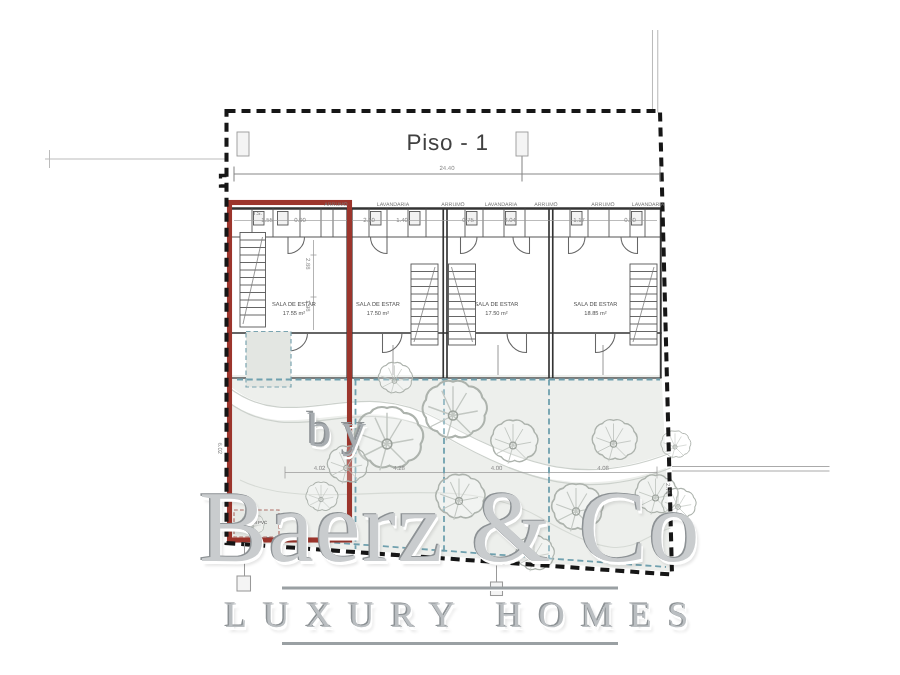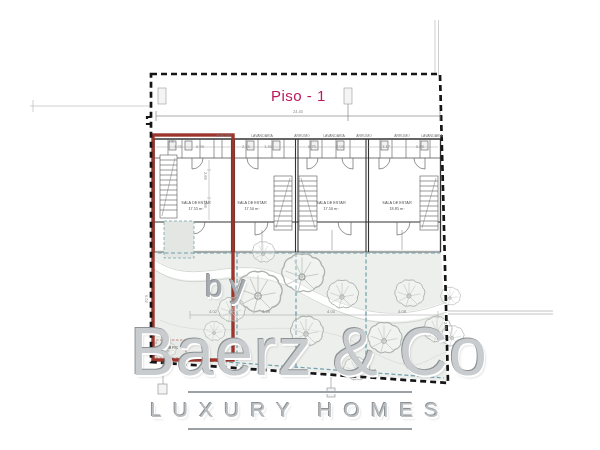--- a/index.html
+++ b/index.html
@@ -1,29 +1,29 @@
 <!DOCTYPE html>
 <html><head>
 <meta charset="utf-8">
 <style>
   html,body{margin:0;padding:0;background:#fff;}
   .stage{position:relative;width:600px;height:450px;background:#ffffff;overflow:hidden;
          font-family:"Liberation Sans",sans-serif;}
   svg{position:absolute;left:0;top:0;}
   .t{position:absolute;white-space:nowrap;color:#666;}
-  .title{font-size:15px;color:#be185d;letter-spacing:.5px;}
+  .title{font-size:15px;color:#404040;letter-spacing:.5px;}
   .dim{font-size:4px;color:#8a8a8a;transform:translateX(-50%);}
   .dimv{font-size:4px;color:#8a8a8a;writing-mode:vertical-rl;}
   .roomlbl{font-size:3.5px;color:#777;transform:translateX(-50%);}
   .sala{font-size:3.8px;color:#555;text-align:center;line-height:1.5;transform:translateX(-50%);}
-  .wm{font-family:Liberation Sans, sans-serif;color:#c9ccce;
+  .wm{font-family:Liberation Serif, serif;color:#c9ccce;
       text-shadow:-1px -1px 0 #8d9295, 1px 2px 0 #ffffff, 2px 3px 2px rgba(0,0,0,.10);}
   .wm-by{font-size:32px;letter-spacing:7px;color:#a7acb0;}
   .wm-brand{font-size:68px;letter-spacing:1px;width:340px;left:130px;text-align:center;}
-  .wm-tag{font-size:21px;letter-spacing:11px;width:300px;left:150px;text-align:center;color:#babec1;}
+  .wm-tag{font-size:24px;letter-spacing:11px;width:300px;left:150px;text-align:center;color:#babec1;}
   .wm-rule{position:absolute;height:2px;background:#9aa0a3;box-shadow:0 1px 0 #fff;}
 </style>
 </head>
 <body>
 
 <div class="stage">
 
   <svg width="600" height="450" viewBox="0 0 600 450">
 
     <g stroke="#bbb" stroke-width="0.7" fill="none">

